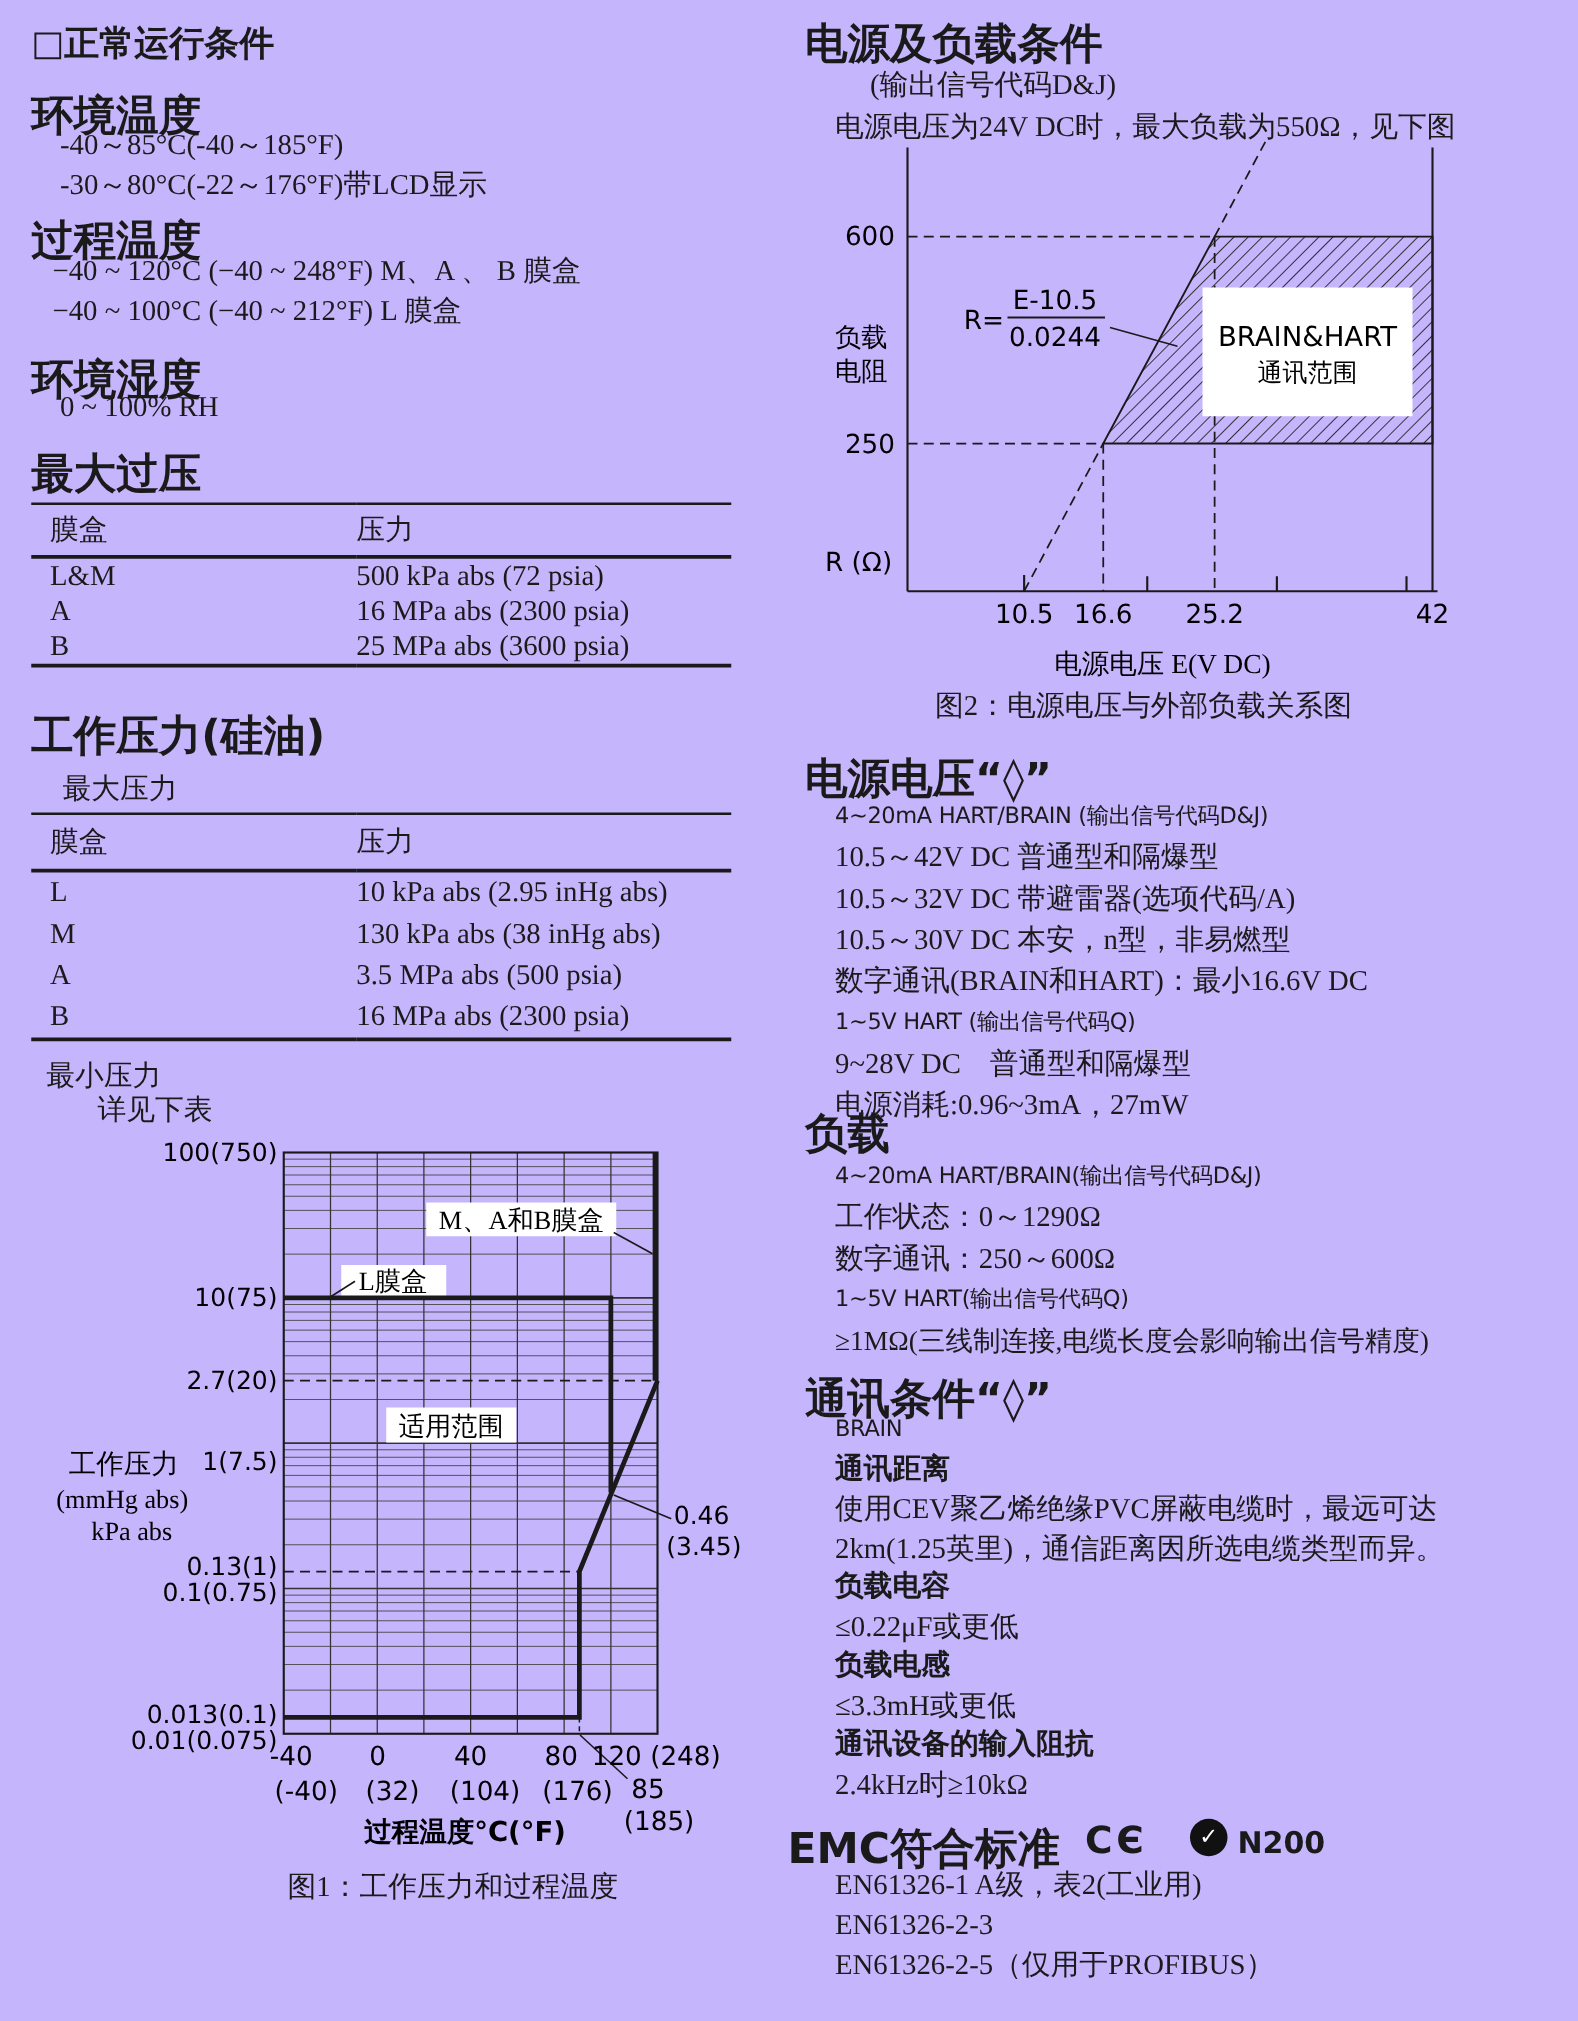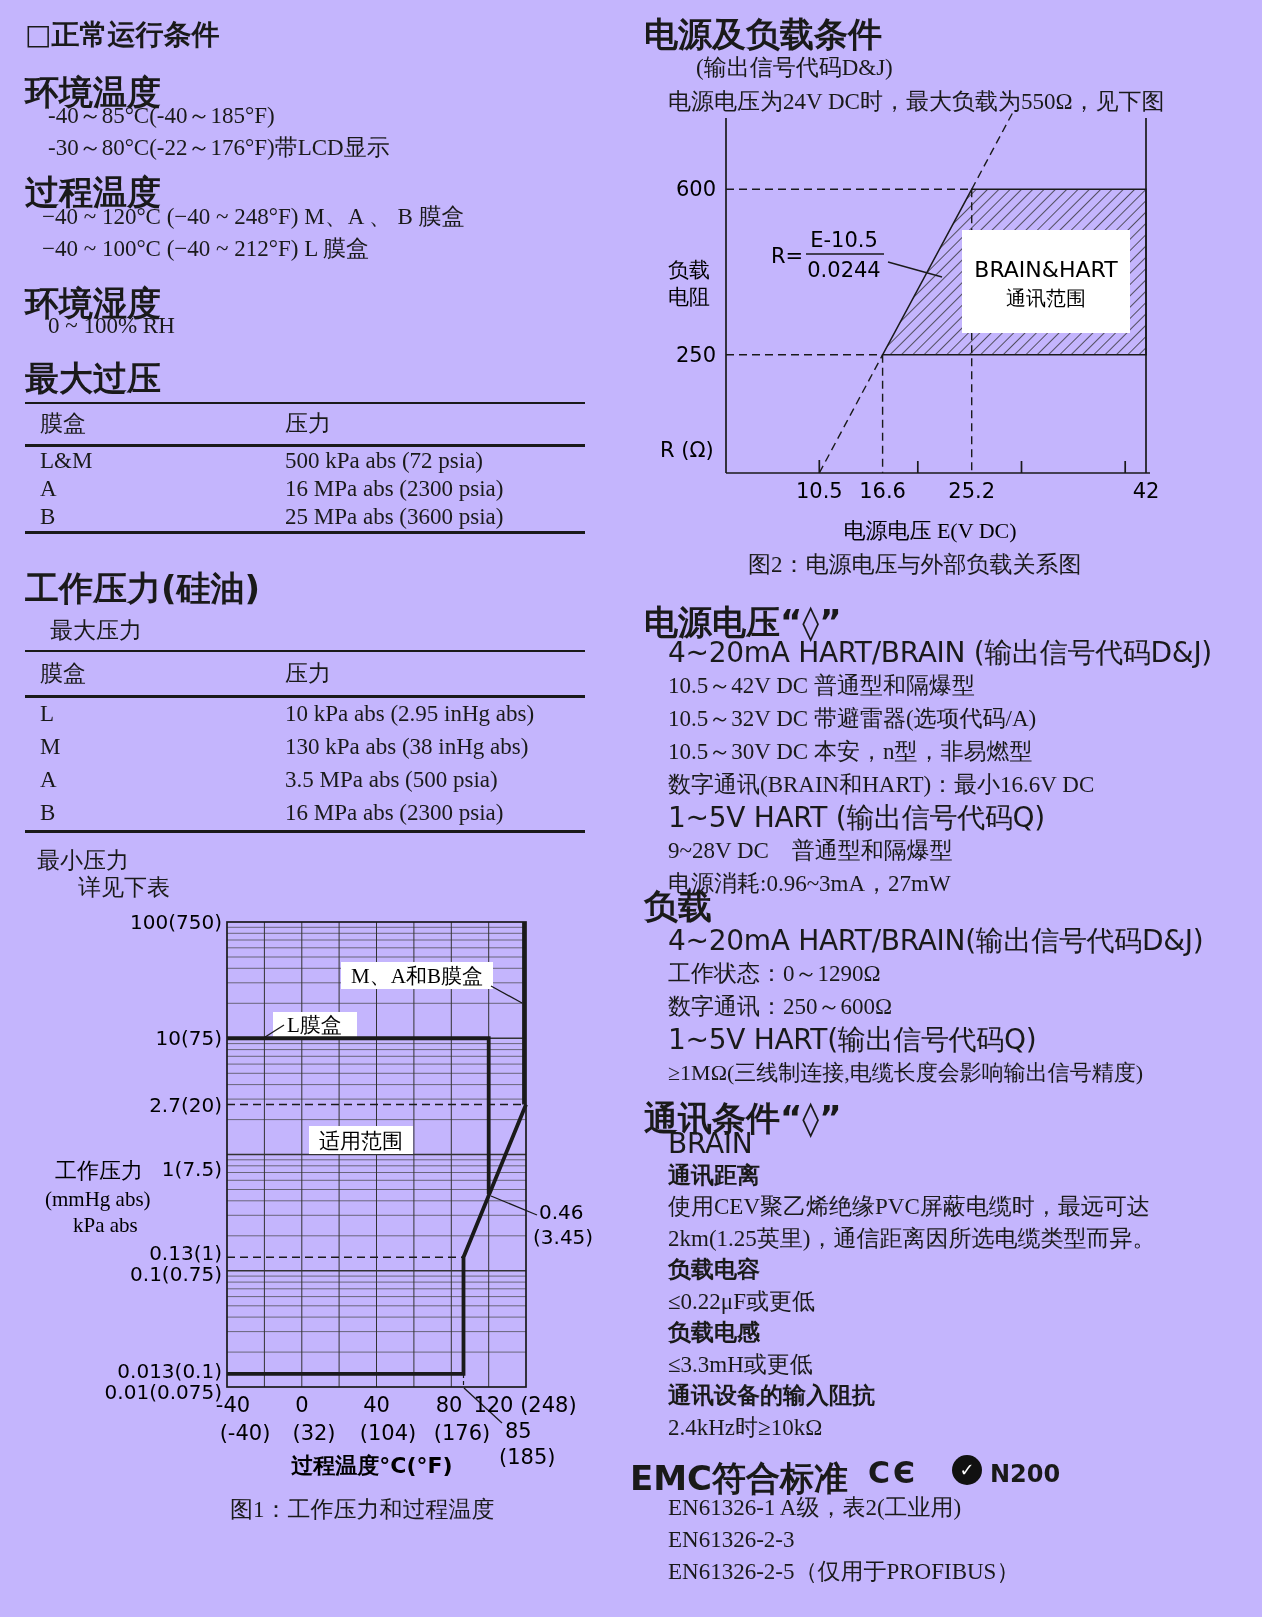--- a/index.html
+++ b/index.html
@@ -3,21 +3,21 @@
 <meta charset="utf-8">
 <style>
   html,body{margin:0;padding:0;background:#fff;}
   .page{position:relative;width:1262px;height:1617px;background:#c4b5fd;color:#1a1a1a;overflow:hidden;}
   .hd{position:absolute;font-family:"DejaVu Sans",sans-serif;font-weight:bold;font-size:34px;white-space:nowrap;}
   .t1{font-size:28px;}
   .body{position:absolute;font-family:"Liberation Serif","DejaVu Serif",serif;font-size:23px;white-space:nowrap;}
   .lines32 div{height:32px;line-height:32px;}
   .lines33 div{height:33px;line-height:33px;}
   .lines31 div{height:31.5px;line-height:31.5px;}
-  .got{font-family:"DejaVu Sans",sans-serif;font-size:28px;letter-spacing:-0.3px;}
+  .got{font-family:"DejaVu Sans",sans-serif;font-size:18px;letter-spacing:-0.3px;}
   .bsub{font-family:"DejaVu Sans",sans-serif;font-weight:bold;font-size:23px;}
   .spec-table{position:absolute;border-collapse:collapse;width:560px;table-layout:fixed;
     font-family:"Liberation Serif","DejaVu Serif",serif;font-size:23px;color:#1a1a1a;
     border-top:2.5px solid #1a1a1a;border-bottom:3px solid #1a1a1a;}
   .spec-table th{font-weight:normal;text-align:left;border-bottom:3px solid #1a1a1a;}
   .spec-table th,.spec-table td{padding:0;}
   .c1{width:245px;padding-left:15px !important;}
   .rowh28 td{height:28px;} .rowh33 td{height:33px;}
   .th1{height:42px;} .th2{height:45px;}
   svg{position:absolute;overflow:visible;}

